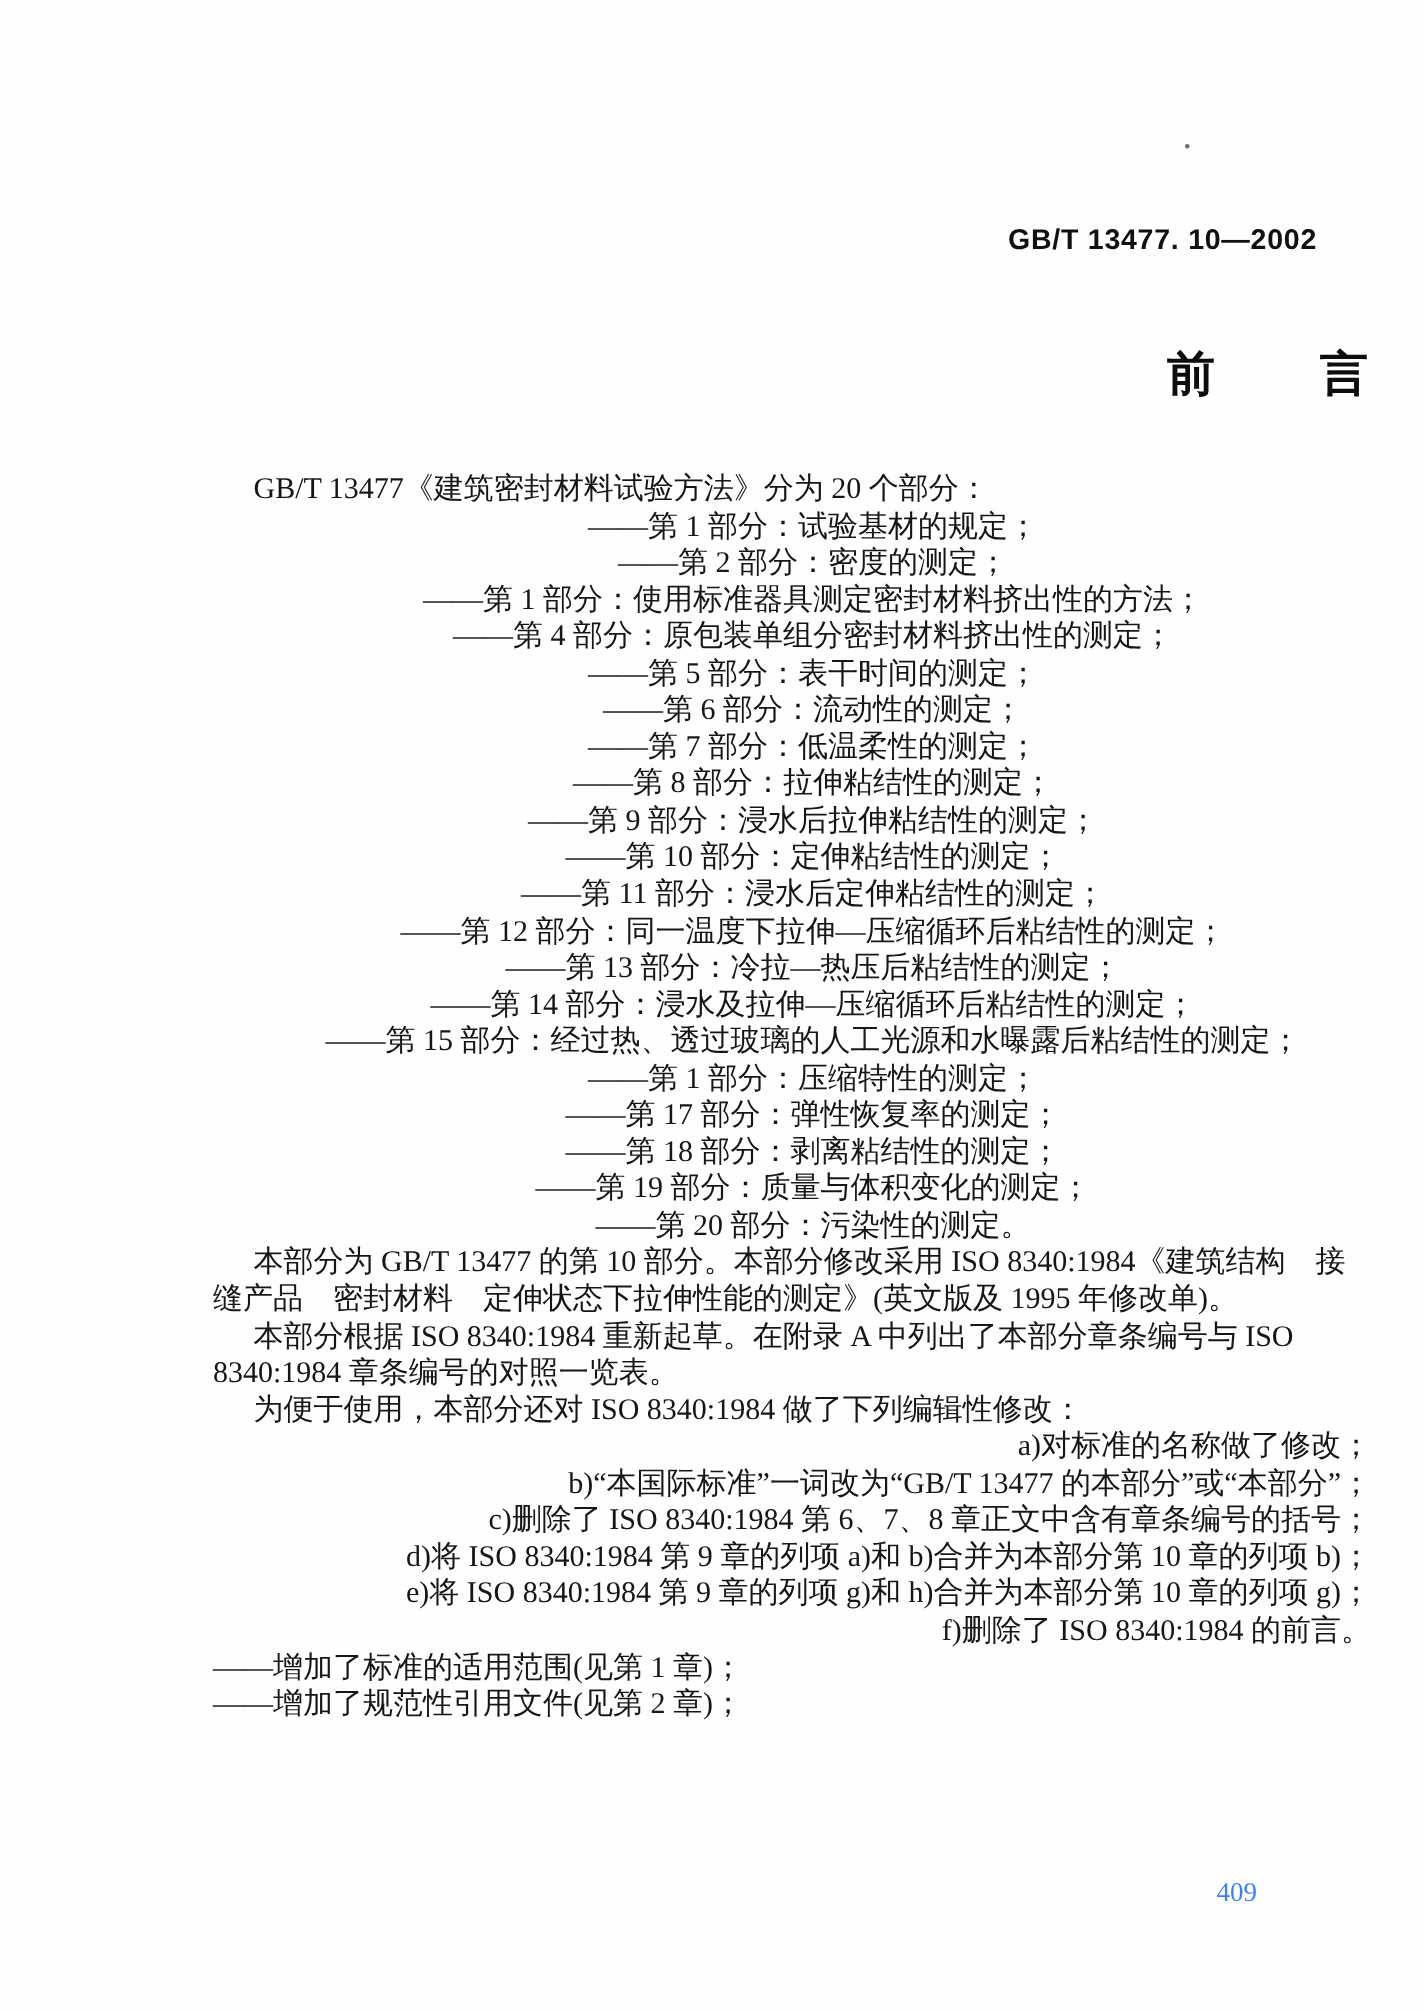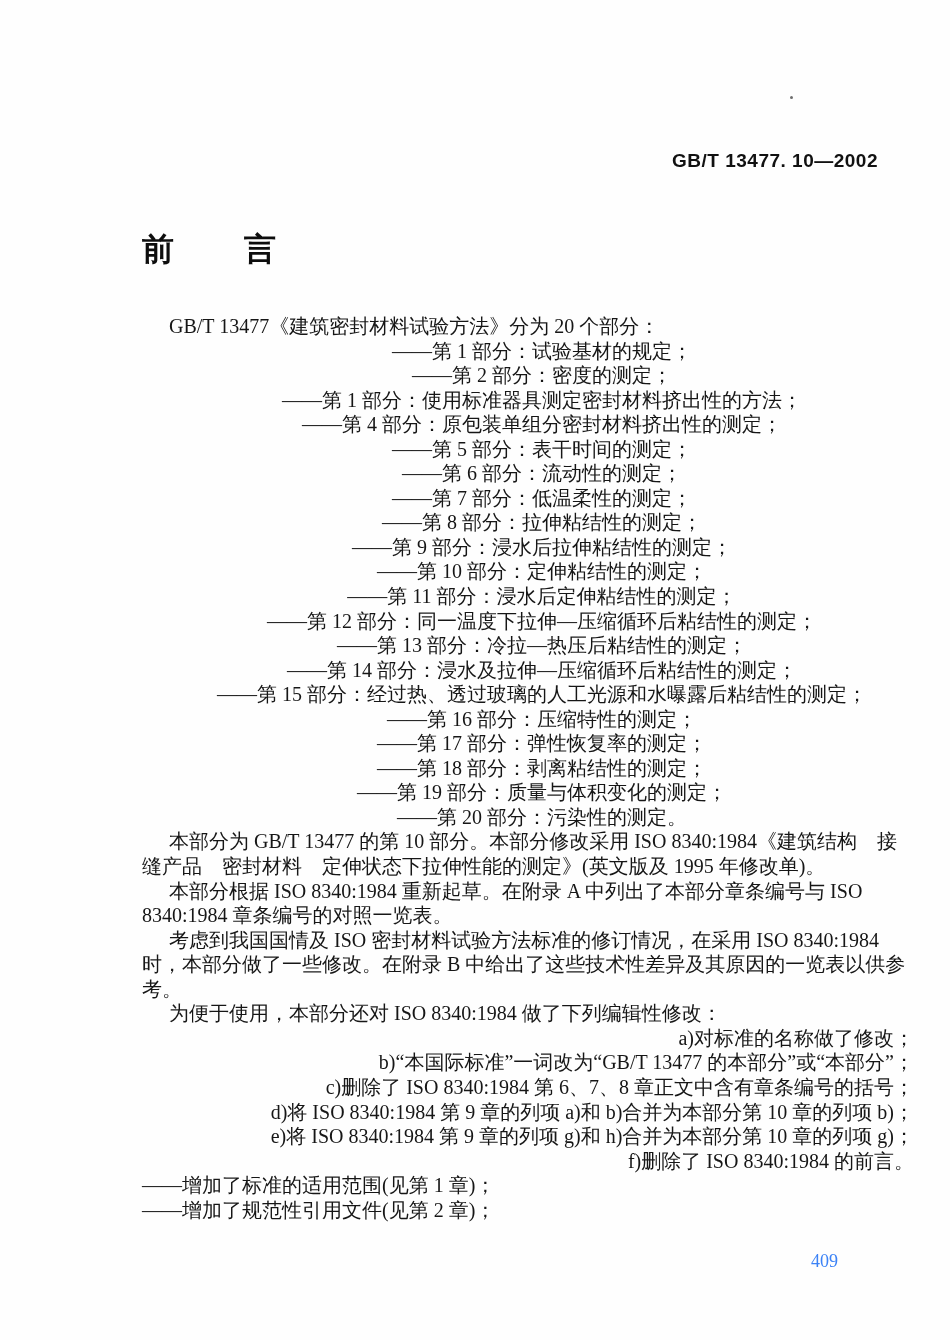--- a/index.html
+++ b/index.html
@@ -23,21 +23,21 @@
     margin-top: 36px;
   }
   .artifact-dot {
     position: absolute; top: 96px; left: 790px;
     width: 3px; height: 3px; border-radius: 50%;
     background: #555; opacity: .85;
   }
   .doc-title {
     position: absolute;
     top: 228px; left: 142px; width: 772px;
-    text-align: left;
+    text-align: right;
     font-family: "Liberation Sans", "DejaVu Sans", sans-serif;
     font-size: 32px; font-weight: bold;
     color: #0d0d0d;
     letter-spacing: 2px;
     white-space: pre;
   }
   .body-block {
     position: absolute;
     top: 314px; left: 142px; width: 772px;
     font-size: 20px;
@@ -99,36 +99,35 @@
         <p>——第 11 部分：浸水后定伸粘结性的测定；</p>
 
         <p>——第 12 部分：同一温度下拉伸—压缩循环后粘结性的测定；</p>
 
         <p>——第 13 部分：冷拉—热压后粘结性的测定；</p>
 
         <p>——第 14 部分：浸水及拉伸—压缩循环后粘结性的测定；</p>
 
         <p>——第 15 部分：经过热、透过玻璃的人工光源和水曝露后粘结性的测定；</p>
 
-        <p>——第 16 部分：压缩特性的测定；</p>
+        <p>——第 1 部分：压缩特性的测定；</p>
 
         <p>——第 17 部分：弹性恢复率的测定；</p>
 
         <p>——第 18 部分：剥离粘结性的测定；</p>
 
         <p>——第 19 部分：质量与体积变化的测定；</p>
 
         <p>——第 20 部分：污染性的测定。</p>
       </div>
 
     <p class="para-indent">本部分为 GB/T 13477 的第 10 部分。本部分修改采用 ISO 8340:1984《建筑结构　接缝产品　密封材料　定伸状态下拉伸性能的测定》(英文版及 1995 年修改单)。</p>
 
     <p class="para-indent">本部分根据 ISO 8340:1984 重新起草。在附录 A 中列出了本部分章条编号与 ISO 8340:1984 章条编号的对照一览表。</p>
 
-    <p class="para-indent">考虑到我国国情及 ISO 密封材料试验方法标准的修订情况，在采用 ISO 8340:1984 时，本部分做了一些修改。在附录 B 中给出了这些技术性差异及其原因的一览表以供参考。</p>
 
     <p class="para-indent">为便于使用，本部分还对 ISO 8340:1984 做了下列编辑性修改：</p>
 
     <div class="editorial-list">
 
         <p class="edit-line"><span class="edit-label">a)</span><span>对标准的名称做了修改；</span></p>
 
         <p class="edit-line"><span class="edit-label">b)</span><span>“本国际标准”一词改为“GB/T 13477 的本部分”或“本部分”；</span></p>
 
         <p class="edit-line"><span class="edit-label">c)</span><span>删除了 ISO 8340:1984 第 6、7、8 章正文中含有章条编号的括号；</span></p>

